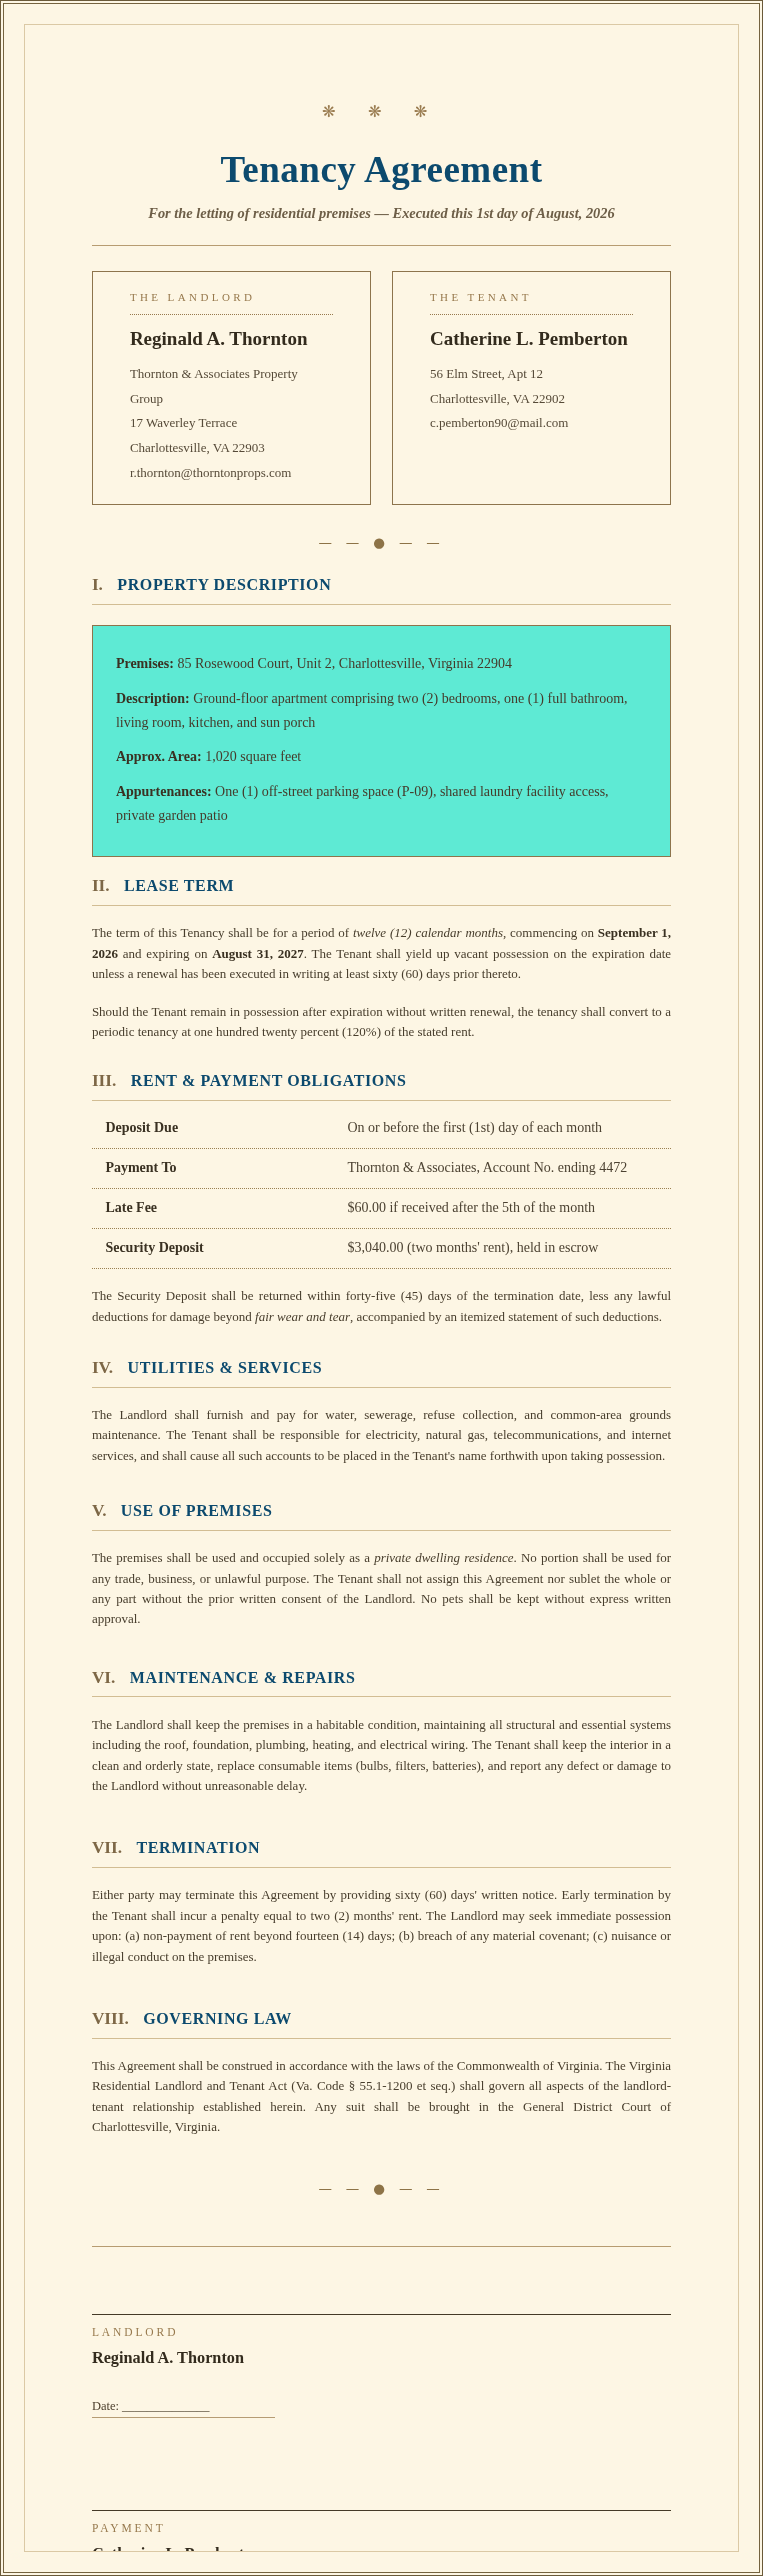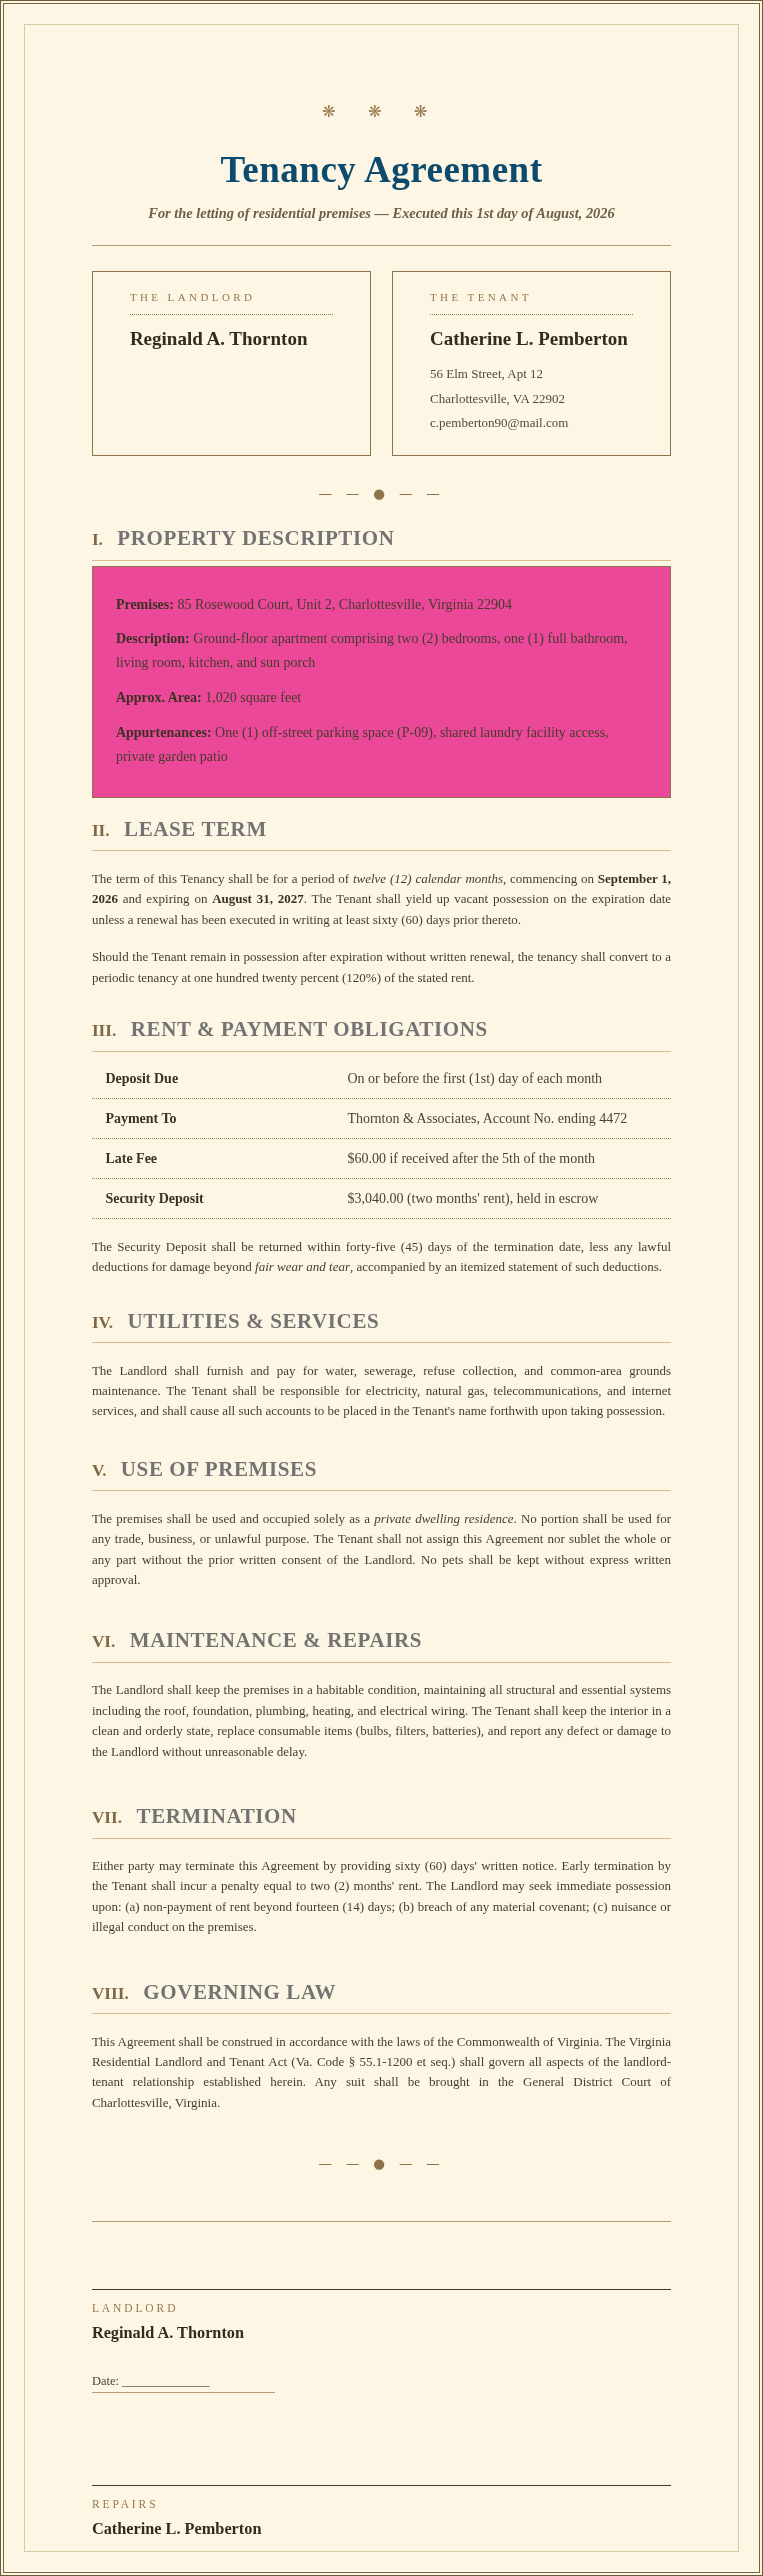--- a/index.html
+++ b/index.html
@@ -41,24 +41,24 @@
   .party-name { font-size:19px; font-weight:700; color:#332b1d; }
   .party-lines { margin-top:11.5px; }
   .party-line { font-size:13px; line-height:1.9; color:#564a38; }
 
   .orn { margin-top:29px; text-align:center; color:#8d7347; font-size:13.5px;
          letter-spacing:4.8px; font-family:"DejaVu Sans", sans-serif; }
 
   .section { margin-top:25px; }
   .section-head { display:flex; align-items:baseline; gap:14.4px; }
   .sec-numeral { font-size:17.3px; font-weight:700; color:#7d6746; }
-  .sec-title { font-size:21px; font-weight:700; color:#737373; letter-spacing:0.6px; }
+  .sec-title { font-size:16px; font-weight:700; color:#0c4a6e; letter-spacing:0.6px; }
   .section-rule { border:none; border-top:1px solid #d2bd93; margin-top:8.7px; }
 
-  .propbox { margin-top:5px; background:#ec4899; border:1px solid #8d744c;
+  .propbox { margin-top:20px; background:#5eead4; border:1px solid #8d744c;
              padding:15.4px 23px 17.3px; }
   .propbox p { font-size:14px; line-height:1.72; margin:10.6px 0; color:#453b2b;
                text-align:left; }
 
   .para { margin-top:17.3px; font-size:13px; line-height:1.57; text-align:justify;
           color:#473d2c; }
   .b { font-weight:700; color:#3a3122; }
   .i { font-style:italic; }
 
   .renttable { margin-top:7.7px; }
@@ -86,20 +86,26 @@
       <div class="stars">❋ ❋ ❋</div>
       <h1 class="doc-title">Tenancy Agreement</h1>
       <div class="doc-subtitle">For the letting of residential premises — Executed this 1st day of August, 2026</div>
       <hr class="hr-full">
 
       <div class="parties">
         <div class="partybox">
           <div class="party-label">THE LANDLORD</div>
           <hr class="party-dot">
           <div class="party-name">Reginald A. Thornton</div>
+          <div class="party-lines">
+            <div class="party-line">Thornton &amp; Associates Property Group</div>
+            <div class="party-line">17 Waverley Terrace</div>
+            <div class="party-line">Charlottesville, VA 22903</div>
+            <div class="party-line">r.thornton@thorntonprops.com</div>
+          </div>
         </div>
         <div class="partybox">
           <div class="party-label">THE TENANT</div>
           <hr class="party-dot">
           <div class="party-name">Catherine L. Pemberton</div>
           <div class="party-lines">
             <div class="party-line">56 Elm Street, Apt 12</div>
             <div class="party-line">Charlottesville, VA 22902</div>
             <div class="party-line">c.pemberton90@mail.com</div>
           </div>
@@ -208,21 +214,21 @@
 
       <hr class="hr-bottom">
 
       <div class="sig-grid">
         <div class="sig-col">
           <div class="sig-role">LANDLORD</div>
           <div class="sig-name">Reginald A. Thornton</div>
           <div class="sig-date">Date: ______________</div>
         </div>
         <div class="sig-col">
-          <div class="sig-role">REPAIRS</div>
+          <div class="sig-role">PAYMENT</div>
           <div class="sig-name">Catherine L. Pemberton</div>
           <div class="sig-date">Date: ______________</div>
         </div>
       </div>
 
     </div>
   </div>
 </div>
 
 

